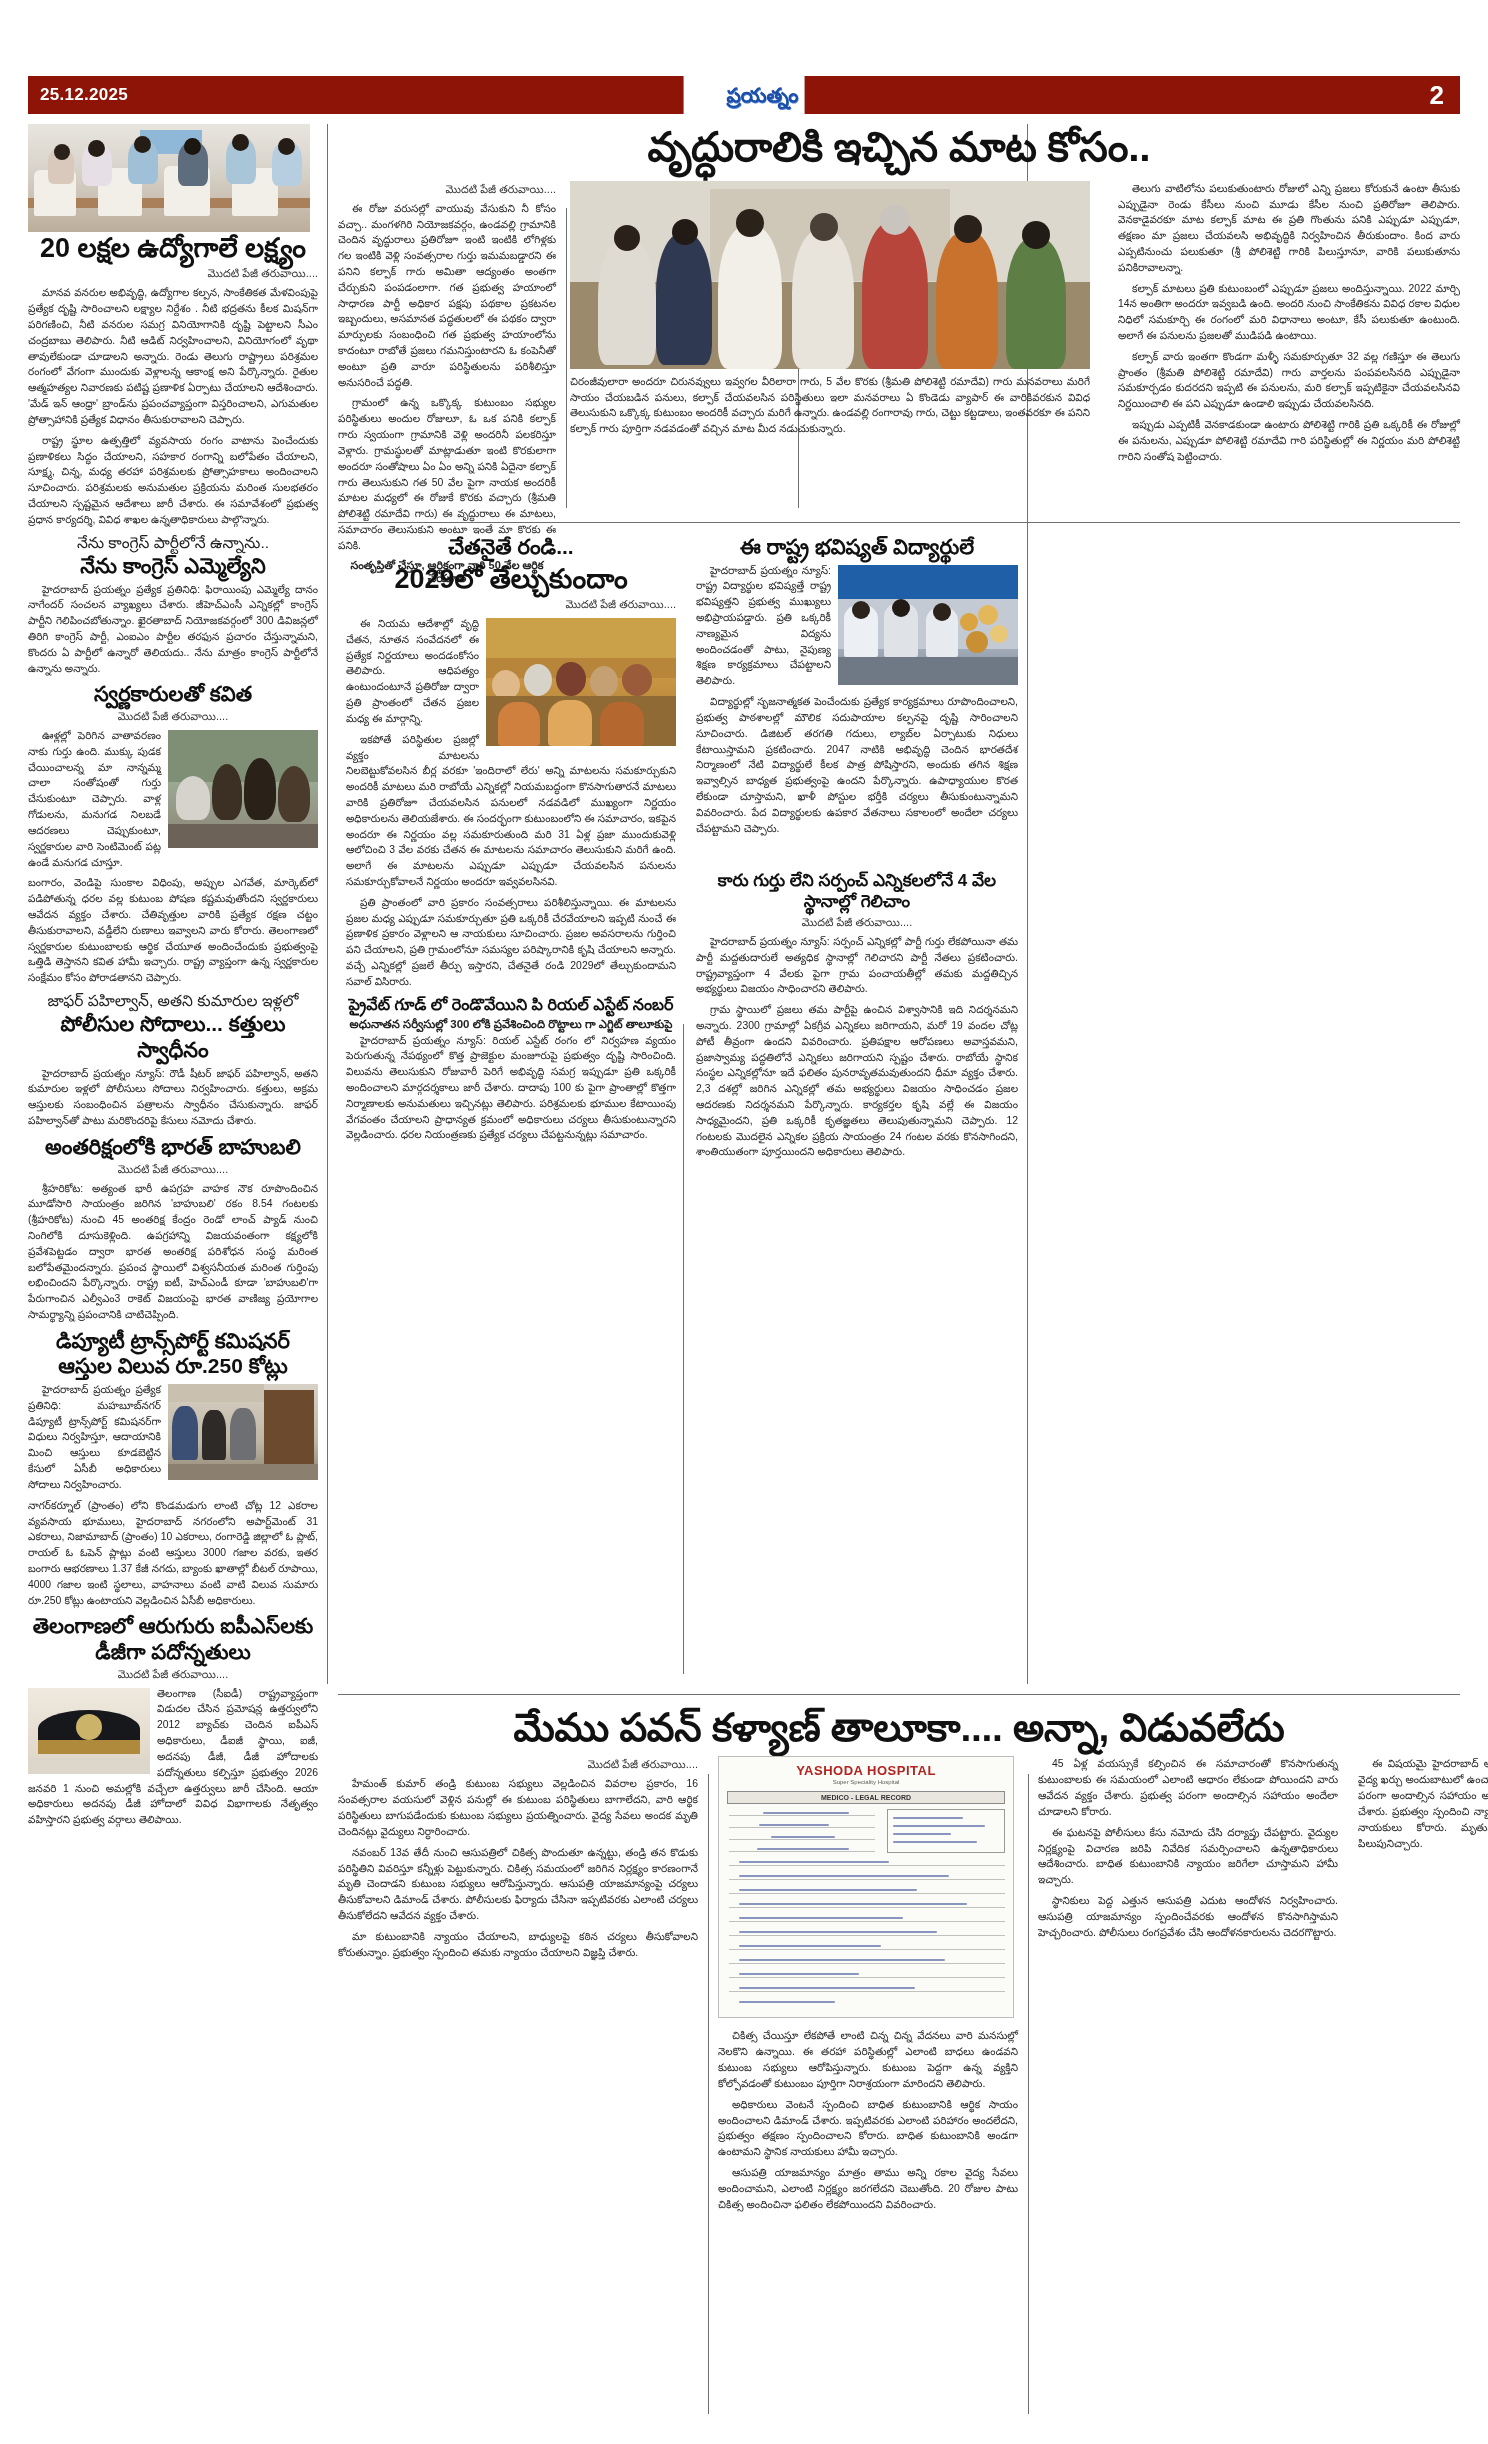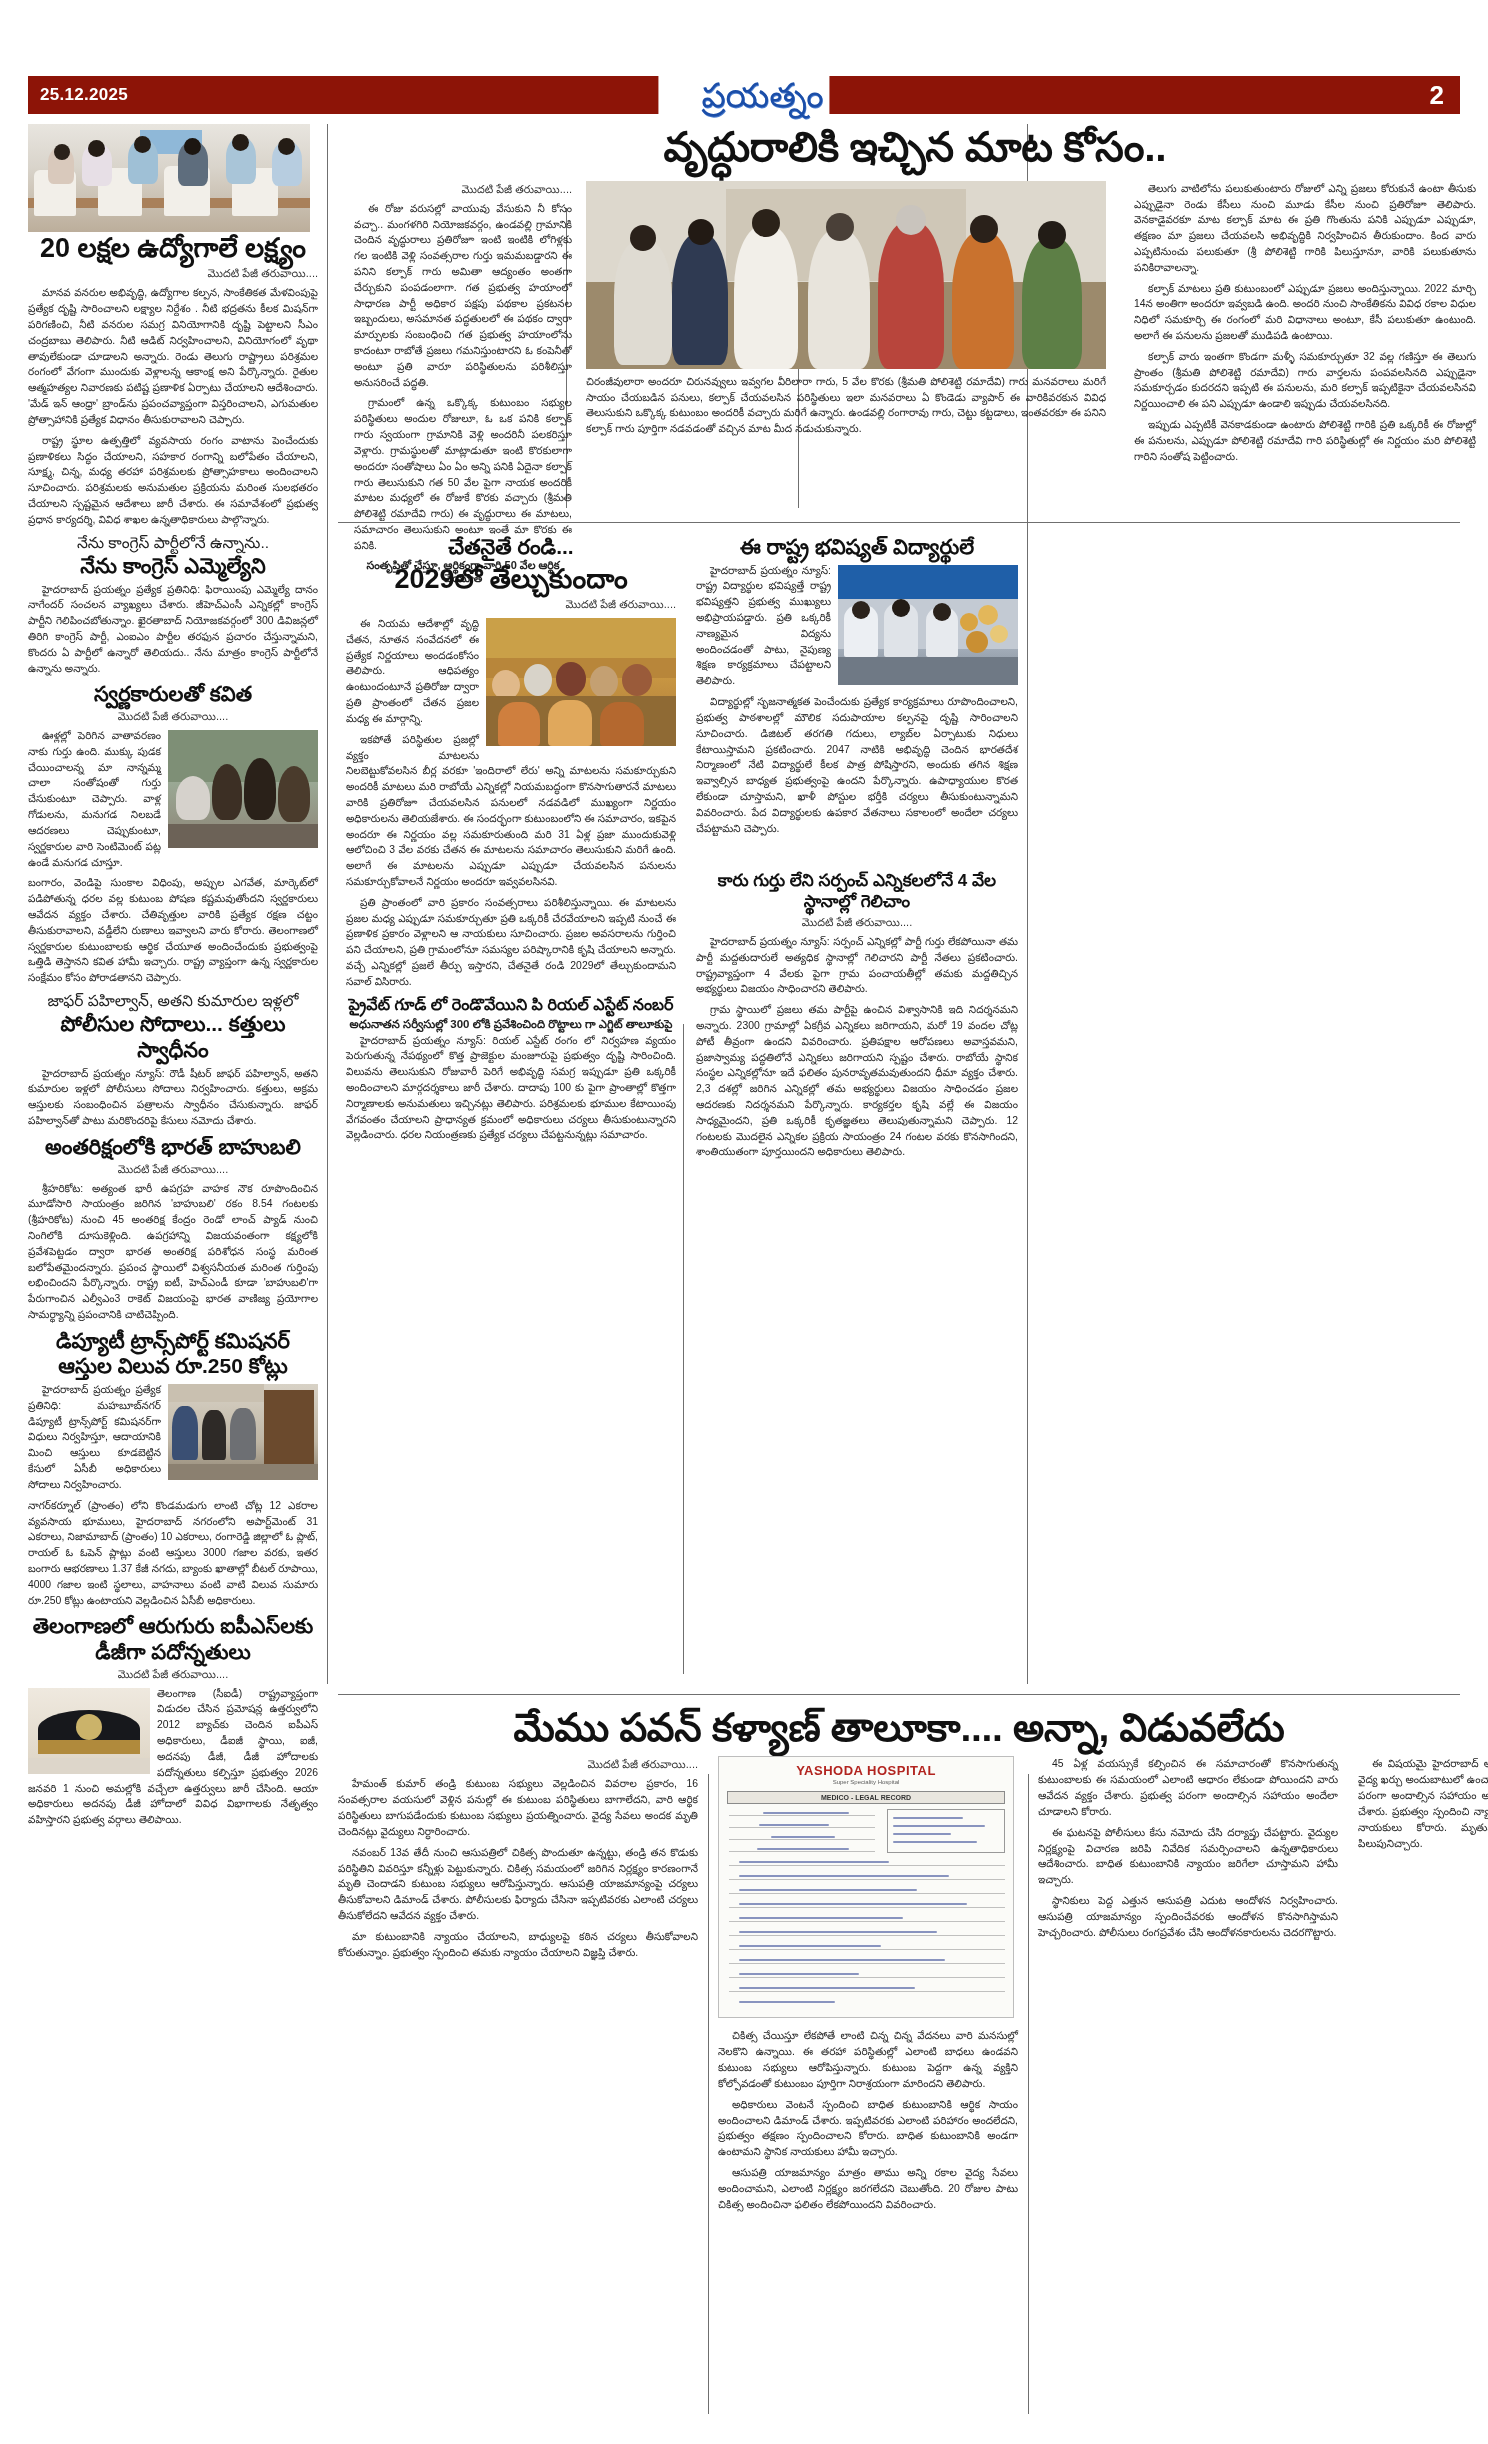--- a/index.html
+++ b/index.html
@@ -45,22 +45,22 @@
     top: -3px;
     background: #ffffff;
     padding: 2px 6px 3px 6px;
     height: 44px;
     display: flex;
     align-items: center;
     justify-content: center;
   }
   .masthead-logo {
     color: #1b4ea8;
-    font-size: 34px;
-    font-weight: normal;
+    font-size: 20px;
+    font-weight: bold;
     line-height: 1;
     font-family: "Liberation Sans", sans-serif;
     text-shadow: 0.5px 0.5px 0 #4e7fd0;
     margin-left: 37px;
   }
   .masthead-pageno {
     position: absolute;
     right: 16px;
     color: #ffffff;
     font-size: 26px;
@@ -319,21 +319,21 @@
       <div class="kicker kicker-c">మొదటి పేజీ తరువాయి....</div>
       <div class="photo ph-ips inset-left" style="width:122px;height:86px;">
         <div class="band" style="left:10px;top:22px;width:102px;height:38px;background:#17181c;border-radius:50% 50% 18% 18%;"></div>
         <div class="band" style="left:10px;top:52px;width:102px;height:14px;background:#b08a3c;"></div>
         <div class="blob" style="left:48px;top:26px;width:26px;height:26px;background:#cbb36a;"></div>
         <div class="band" style="left:0;bottom:0;right:0;height:16px;background:#ddd6ca;"></div>
       </div>
       <p class="body-text">తెలంగాణ (సీఐడీ) రాష్ట్రవ్యాప్తంగా విడుదల చేసిన ప్రమోషన్ల ఉత్తర్వులోని 2012 బ్యాచ్‌కు చెందిన ఐపీఎస్ అధికారులు, డీఐజీ స్థాయి, ఐజీ, అదనపు డీజీ, డీజీ హోదాలకు పదోన్నతులు కల్పిస్తూ ప్రభుత్వం 2026 జనవరి 1 నుంచి అమల్లోకి వచ్చేలా ఉత్తర్వులు జారీ చేసింది. ఆయా అధికారులు అదనపు డీజీ హోదాలో వివిధ విభాగాలకు నేతృత్వం వహిస్తారని ప్రభుత్వ వర్గాలు తెలిపాయి.</p>
     </div>
 
-    <div class="col" style="left:326px; width:1122px; top:0;">
+    <div class="col" style="left:310px; width:1122px; top:0;">
       <div class="hl-xl">వృద్ధురాలికి ఇచ్చిన మాట కోసం..</div>
 
       <div style="position:relative; height:316px;">
 
         <div style="position:absolute; left:0; top:6px; width:218px;">
           <div class="kicker">మొదటి పేజీ తరువాయి....</div>
           <p class="body-text indent">ఈ రోజు వరుసల్లో వాయువు వేసుకుని నీ కోసం వచ్చా.. మంగళగిరి నియోజకవర్గం, ఉండవల్లి గ్రామానికి చెందిన వృద్ధురాలు ప్రతిరోజూ ఇంటి ఇంటికి లోగిళ్లకు గల ఇంటికి వెళ్లి సంవత్సరాల గుర్తు ఇమమబడ్డారని ఈ పనిని కల్పాక్ గారు అమితా ఆద్యంతం అంతగా చేర్చుకుని పంపడంలాగా. గత ప్రభుత్వ హయాంలో సాధారణ పార్టీ అధికార పక్షపు పథకాల ప్రకటనల ఇబ్బందులు, అసమానత పద్ధతులలో ఈ పథకం ద్వారా మార్పులకు సంబంధించి గత ప్రభుత్వ హయాంలోను కాదంటూ రాబోతే ప్రజలు గమనిస్తుంటారని ఓ కంపెనీతో అంటూ ప్రతి వారూ పరిస్థితులను పరిశీలిస్తూ అనుసరించే పద్ధతి.</p>
           <p class="body-text indent">గ్రామంలో ఉన్న ఒక్కొక్క కుటుంబం సభ్యుల పరిస్థితులు అందుల రోజులూ, ఓ ఒక పనికి కల్పాక్ గారు స్వయంగా గ్రామానికి వెళ్లి అందరినీ పలకరిస్తూ వెళ్లారు. గ్రామస్థులతో మాట్లాడుతూ ఇంటి కొరకులాగా అందరూ సంతోషాలు ఏం ఏం అన్ని పనికి ఏదైనా కల్పాక్ గారు తెలుసుకుని గత 50 వేల పైగా నాయక అందరికీ మాటల మధ్యలో ఈ రోజుకే కొరకు వచ్చారు (శ్రీమతి పోలిశెట్టి రమాదేవి గారు) ఈ వృద్ధురాలు ఈ మాటలు, సమాచారం తెలుసుకుని అంటూ ఇంతే మా కొరకు ఈ పనికి.</p>
           <div class="hl-sm" style="font-size:11px;font-weight:bold;text-align:center;margin:4px 0 3px;">సంతృప్తితో చేస్తూ, ఆర్థికంగా వారి 50 వేల ఆర్థిక చేయూత</div>
         </div>

